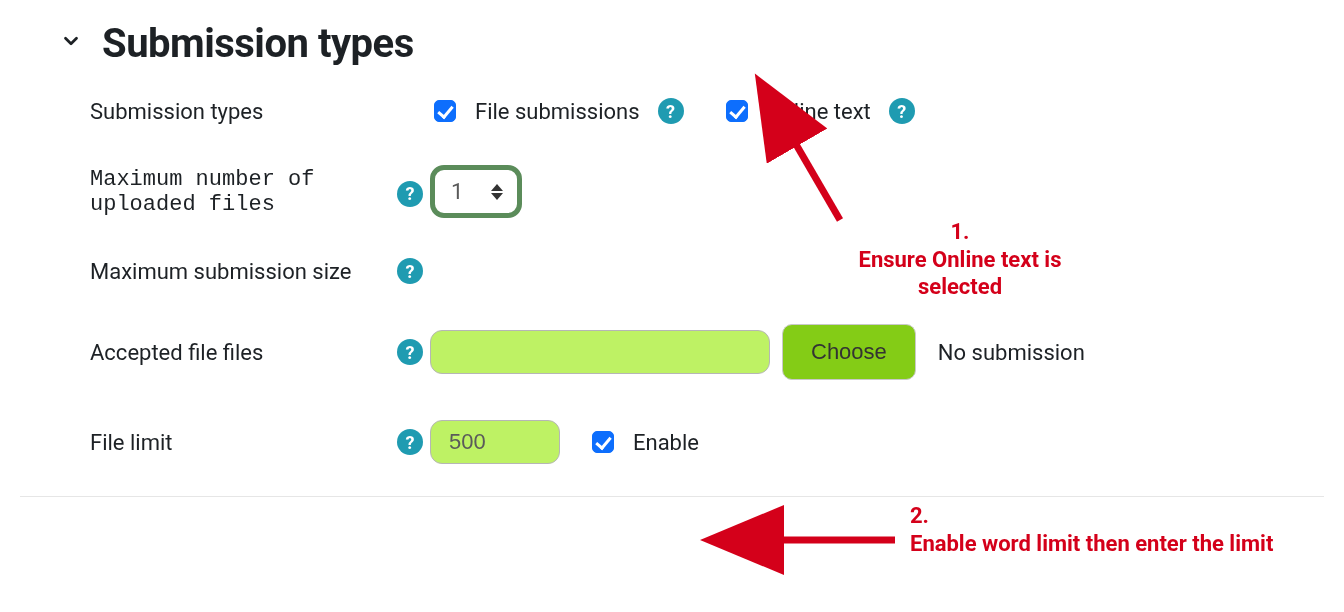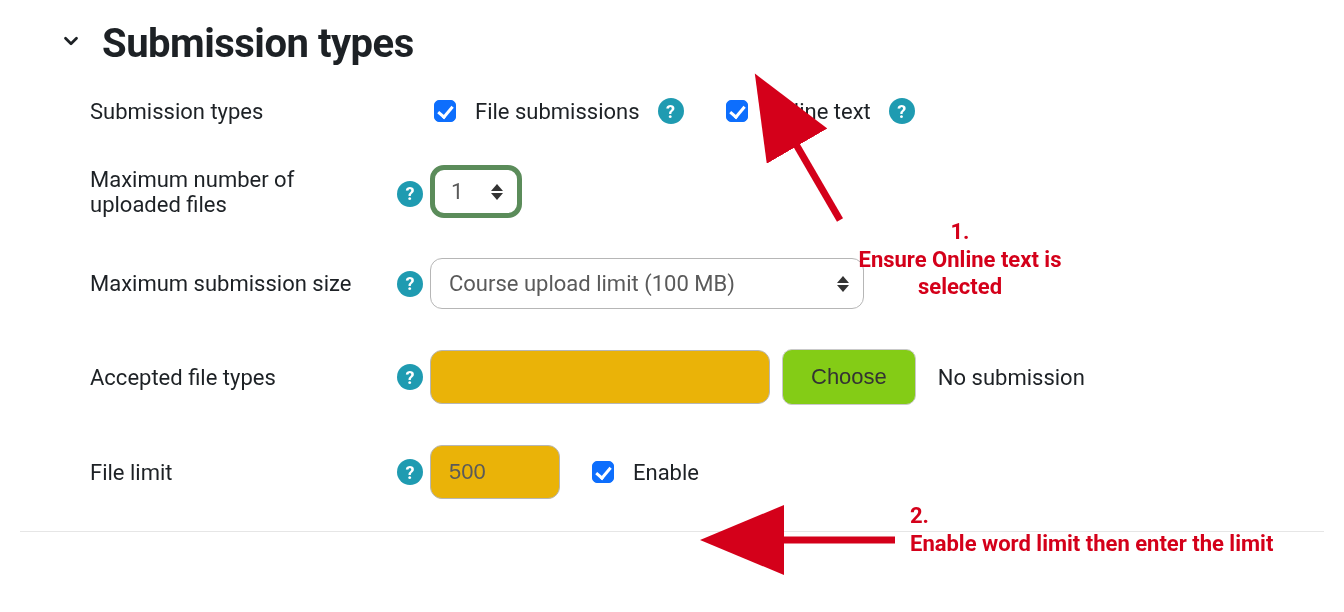--- a/index.html
+++ b/index.html
@@ -131,23 +131,23 @@
   .caret-down { border-top: 7px solid #333; }
   .highlight-green {
     border: 5px solid #5b8c5a;
     border-radius: 14px;
     padding: 9px 40px 9px 16px;
   }
   .text-input {
     border: 1px solid #b6b6b6;
     border-radius: 12px;
     font-size: 22px;
-    height: 54px;
+    height: 44px;
     box-sizing: border-box;
-    background: #eab308;
+    background: #bef264;
   }
   .ti-file { width: 340px; padding: 10px 14px; }
   .ti-word { width: 130px; padding: 10px 18px; color:#5a5a5a; }
   .btn-choose {
     border: 1px solid #c9c9c9;
     background: #84cc16;
     border-radius: 10px;
     padding: 14px 28px;
     font-size: 22px;
     color: #333;
@@ -203,21 +203,21 @@
 
       <span style="width:14px"></span>
 
       <input type="checkbox" class="chk" checked="" style="">
       <span class="chk-label">Online text</span>
       <span class="help">?</span>
     </div>
   </div>
 
   <div class="row">
-    <div class="label-col" style="align-items:flex-start;">
+    <div class="label-col" style="align-items:flex-start;font-family:Liberation Mono, monospace;">
       <span class="label-text" style="max-width:260px;">Maximum number of uploaded files</span>
     </div>
     <div class="help-col" style="align-items:flex-start; padding-top:4px;">
       <span class="help">?</span>
     </div>
     <div class="field-col" style="align-items:flex-start;">
       <div class="select-box select-sm highlight-green">
         <span>1</span>
         <span class="select-caret">
           <span class="caret-up"></span>
@@ -227,34 +227,25 @@
     </div>
   </div>
 
   <div class="row">
     <div class="label-col">
       <span class="label-text">Maximum submission size</span>
     </div>
     <div class="help-col">
       <span class="help">?</span>
     </div>
-    <div class="field-col">
-      <div class="select-box select-lg">
-        <span>Course upload limit (100 MB)</span>
-        <span class="select-caret">
-          <span class="caret-up"></span>
-            <span class="caret-down"></span>
-        </span>
-      </div>
-    </div>
-  </div>
-
-  <div class="row">
-    <div class="label-col">
-      <span class="label-text">Accepted file types</span>
+  </div>
+
+  <div class="row">
+    <div class="label-col">
+      <span class="label-text">Accepted file files</span>
     </div>
     <div class="help-col">
       <span class="help">?</span>
     </div>
     <div class="field-col">
       <input class="text-input ti-file" type="text" value="" style="">
       <button class="btn-choose">Choose</button>
       <span class="noselection">No submission</span>
     </div>
   </div>

